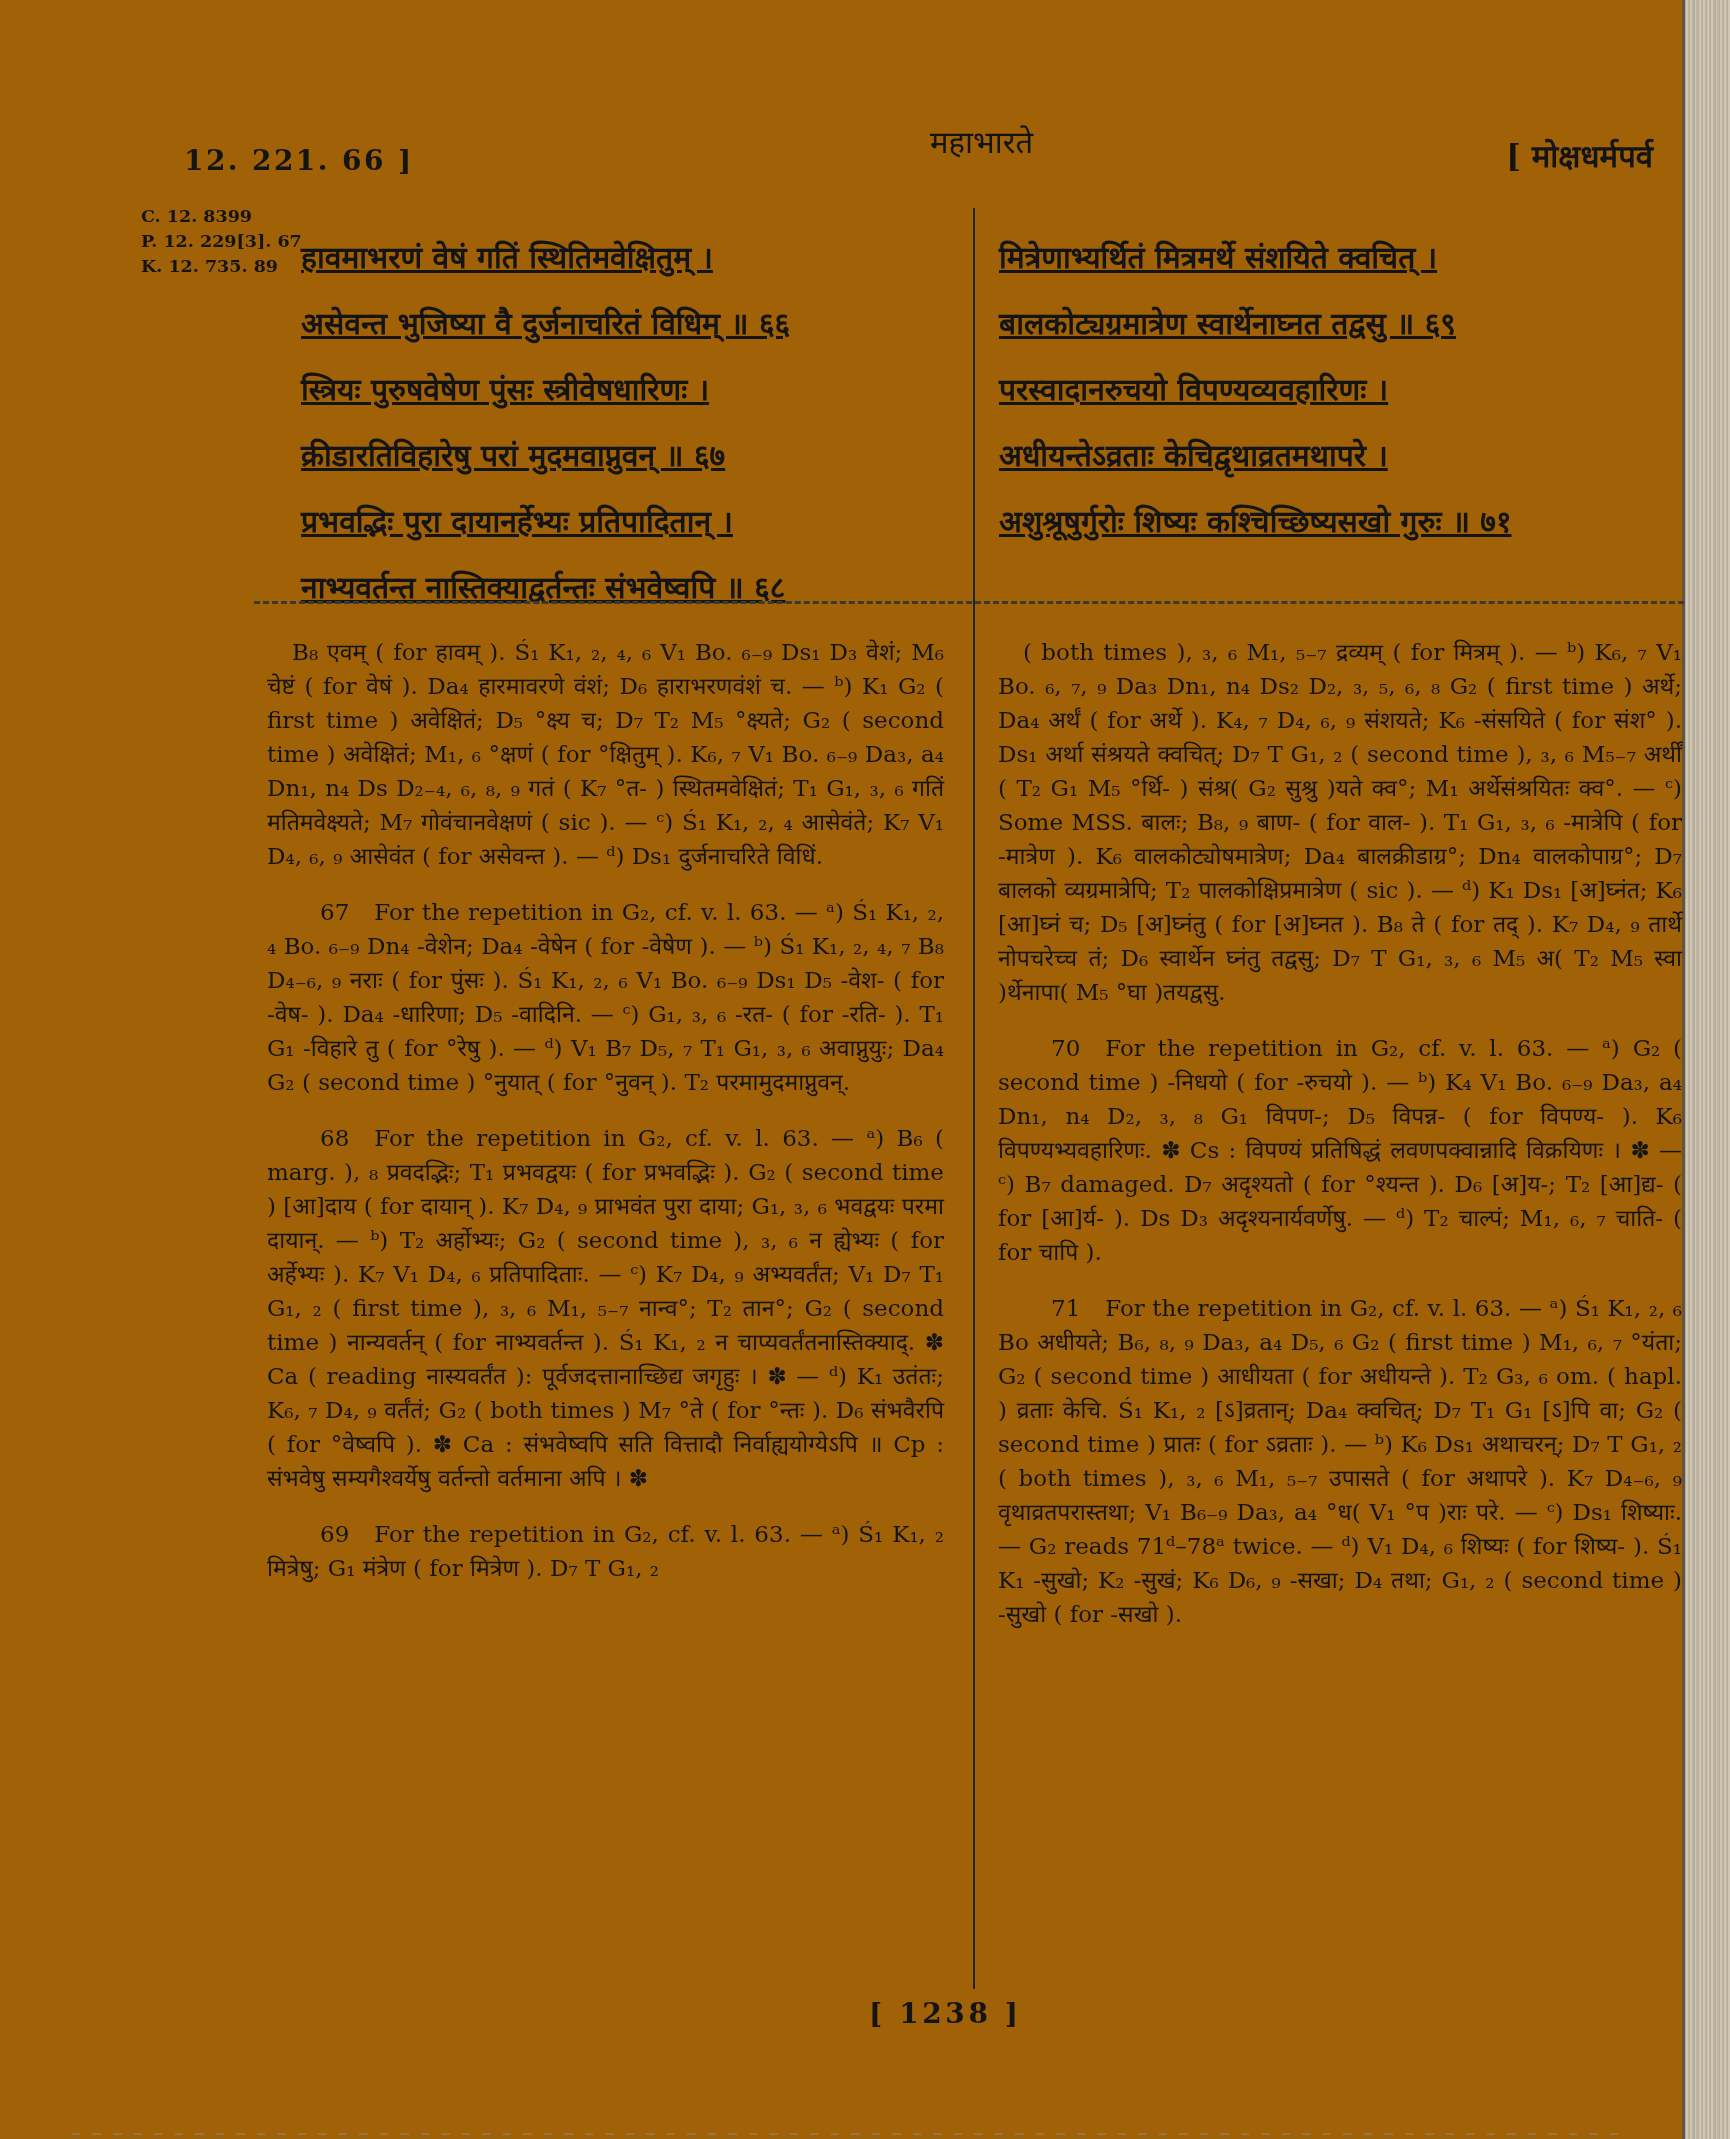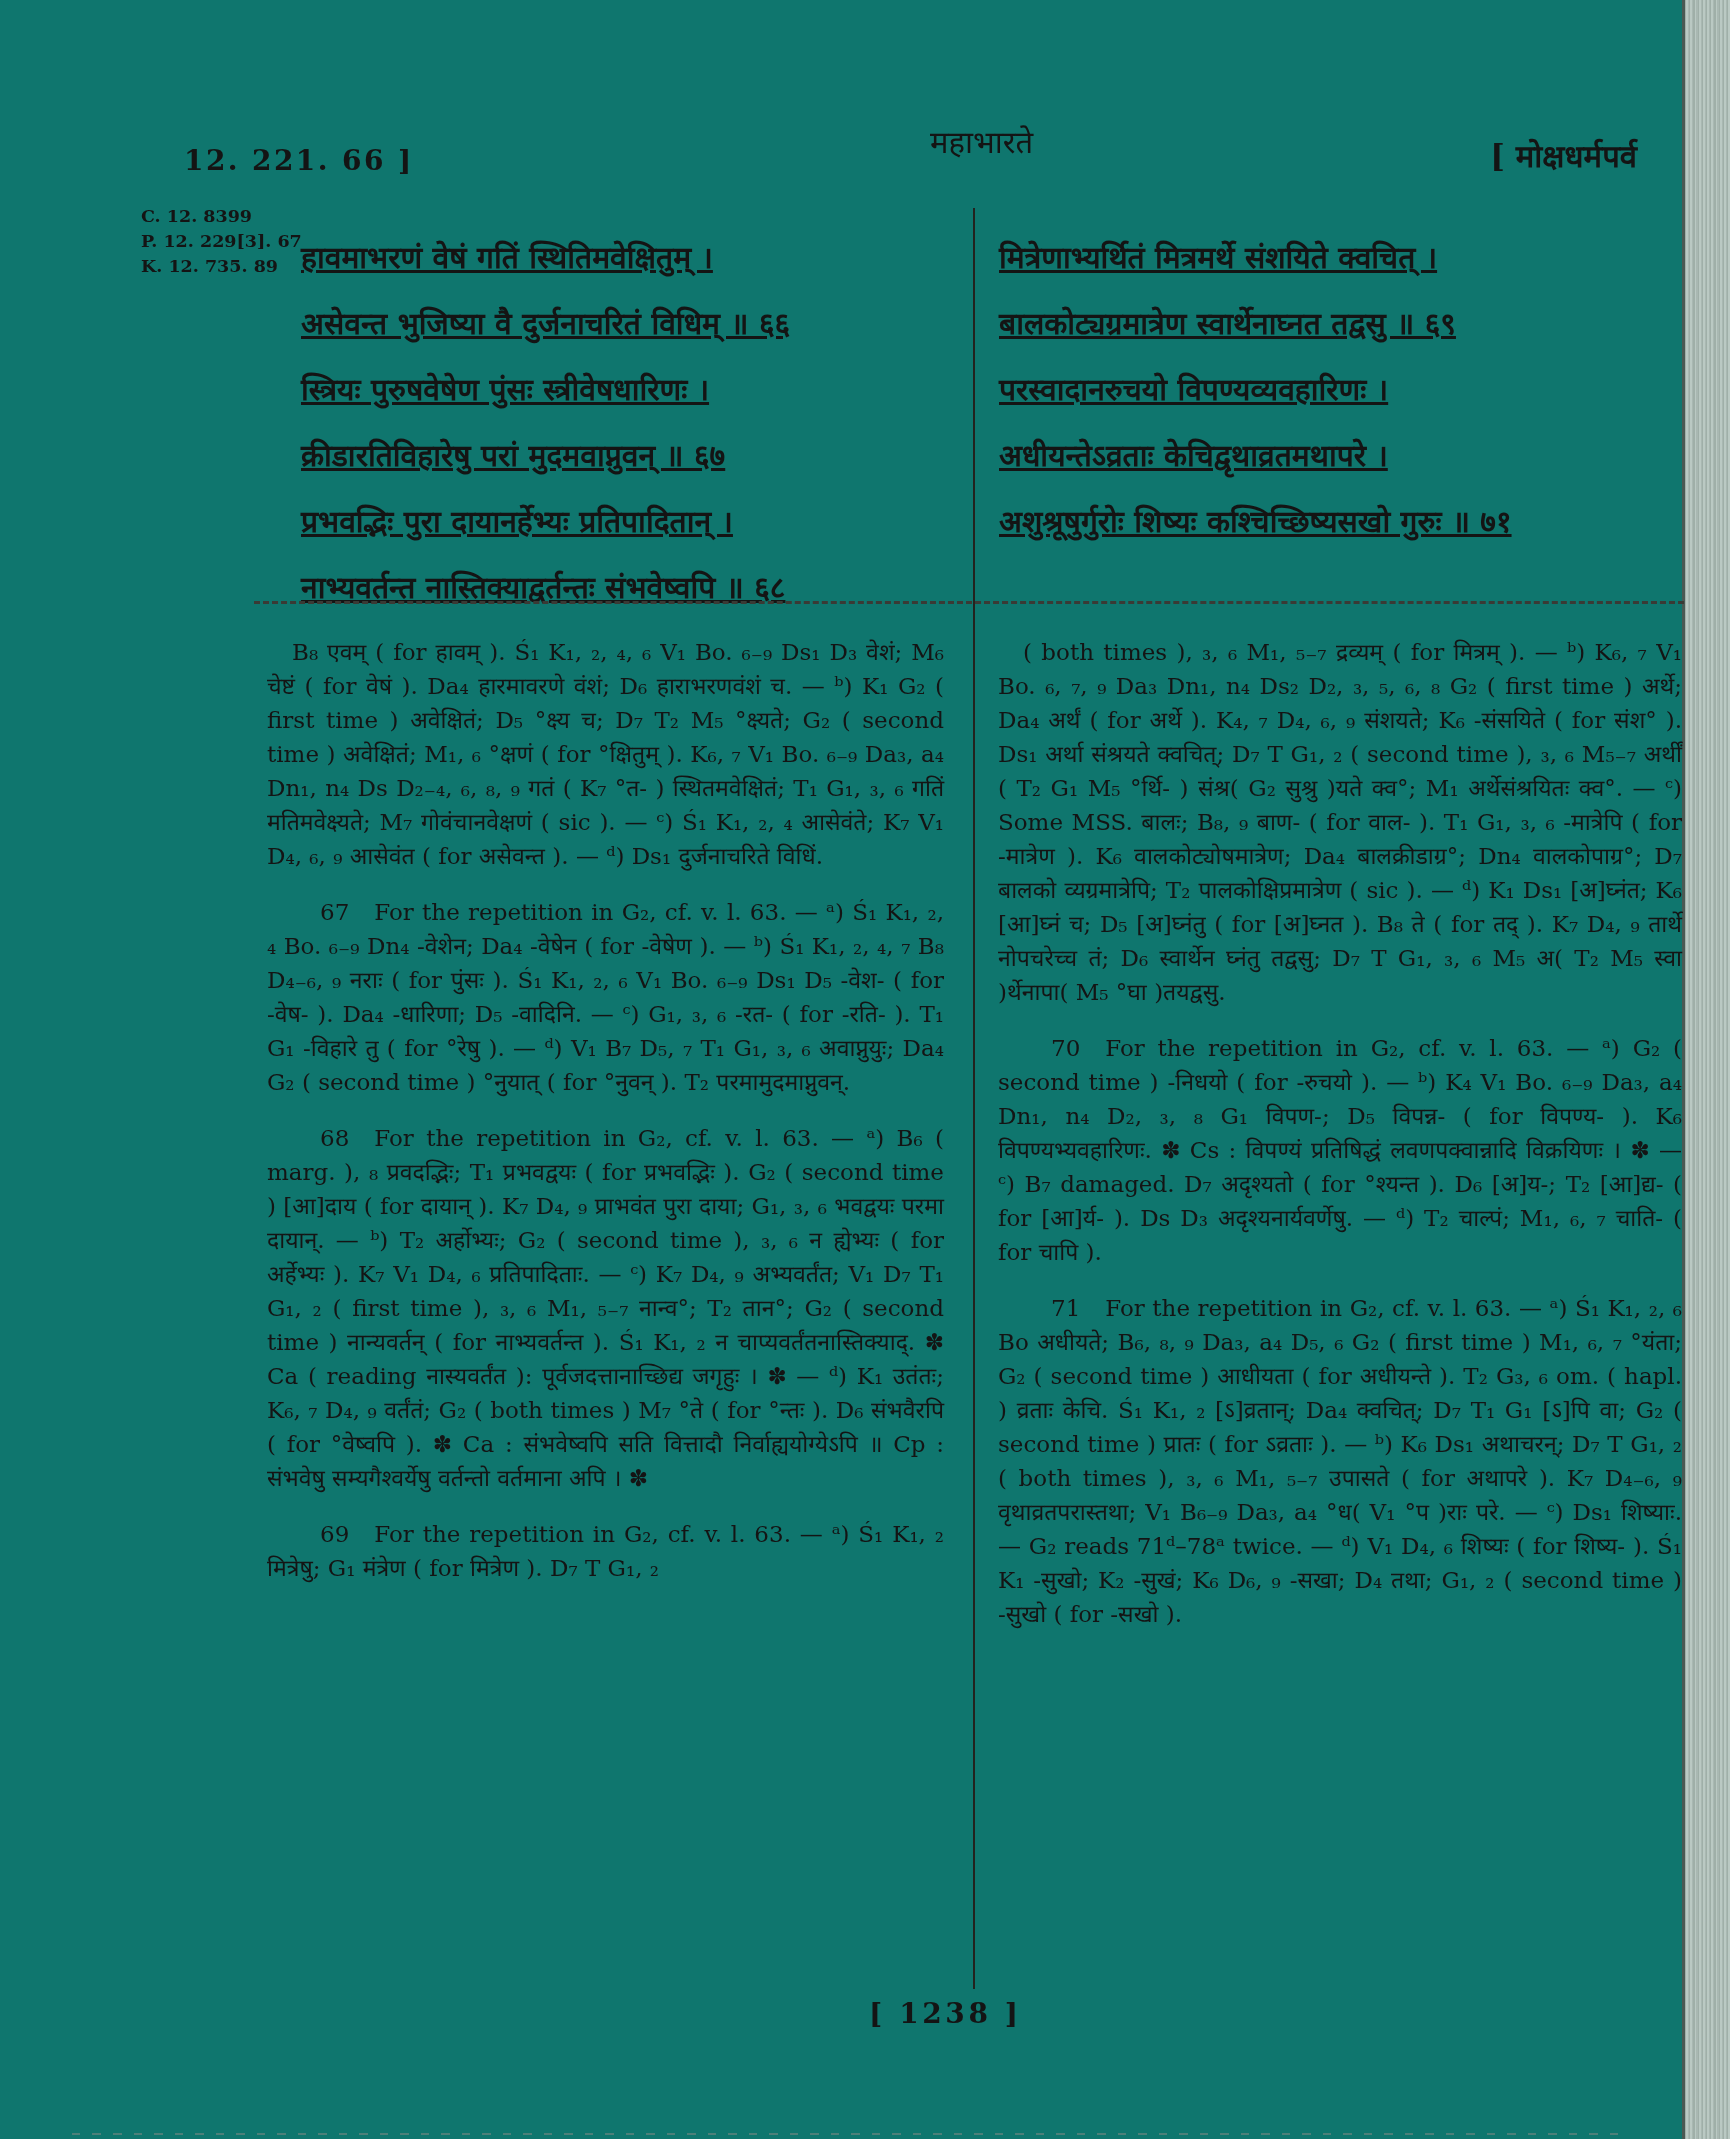--- a/index.html
+++ b/index.html
@@ -1,19 +1,19 @@
 <!DOCTYPE html>
 <html style="font-size:9.7px"><head>
 <meta charset="utf-8">
 <style>
   html,body{margin:0;padding:0;background:#e8e8e4;}
   .page{
     position:relative;
     width:1731px;height:2140px;
-    background:#0f766e;
+    background:#a16207;
     font-family:"DejaVu Serif","Liberation Serif",serif;
     color:#141414;
     overflow:hidden;
   }
   
   .scan-edge-right{
     position:absolute;right:0;top:0;width:46px;height:2140px;
     background:repeating-linear-gradient(90deg,#b9b9b3 0 1.2px,#d8d8d2 1.2px 3px,#c4c4be 3px 4.2px);
     border-left:3.6px solid #55544f;
     opacity:.85;
@@ -25,21 +25,21 @@
   }
   .hdr-left{
     position:absolute;left:184px;top:144px;
     font-size:28px;font-weight:bold;letter-spacing:2.4px;white-space:nowrap;
   }
   .hdr-center{
     position:absolute;left:891px;top:120px;width:181px;text-align:center;
     font-size:31px;font-weight:normal;white-space:nowrap;
   }
   .hdr-right{
-    position:absolute;right:94px;top:134px;
+    position:absolute;right:78px;top:134px;
     font-size:31px;font-weight:bold;white-space:nowrap;text-align:center;
   }
   .margin-refs{
     position:absolute;left:141px;top:204px;
     font-size:17.5px;font-weight:bold;line-height:25px;white-space:nowrap;
   }
   .verse-col{
     position:absolute;top:225px;
     font-size:30px;font-weight:bold;line-height:66px;
     white-space:nowrap;

